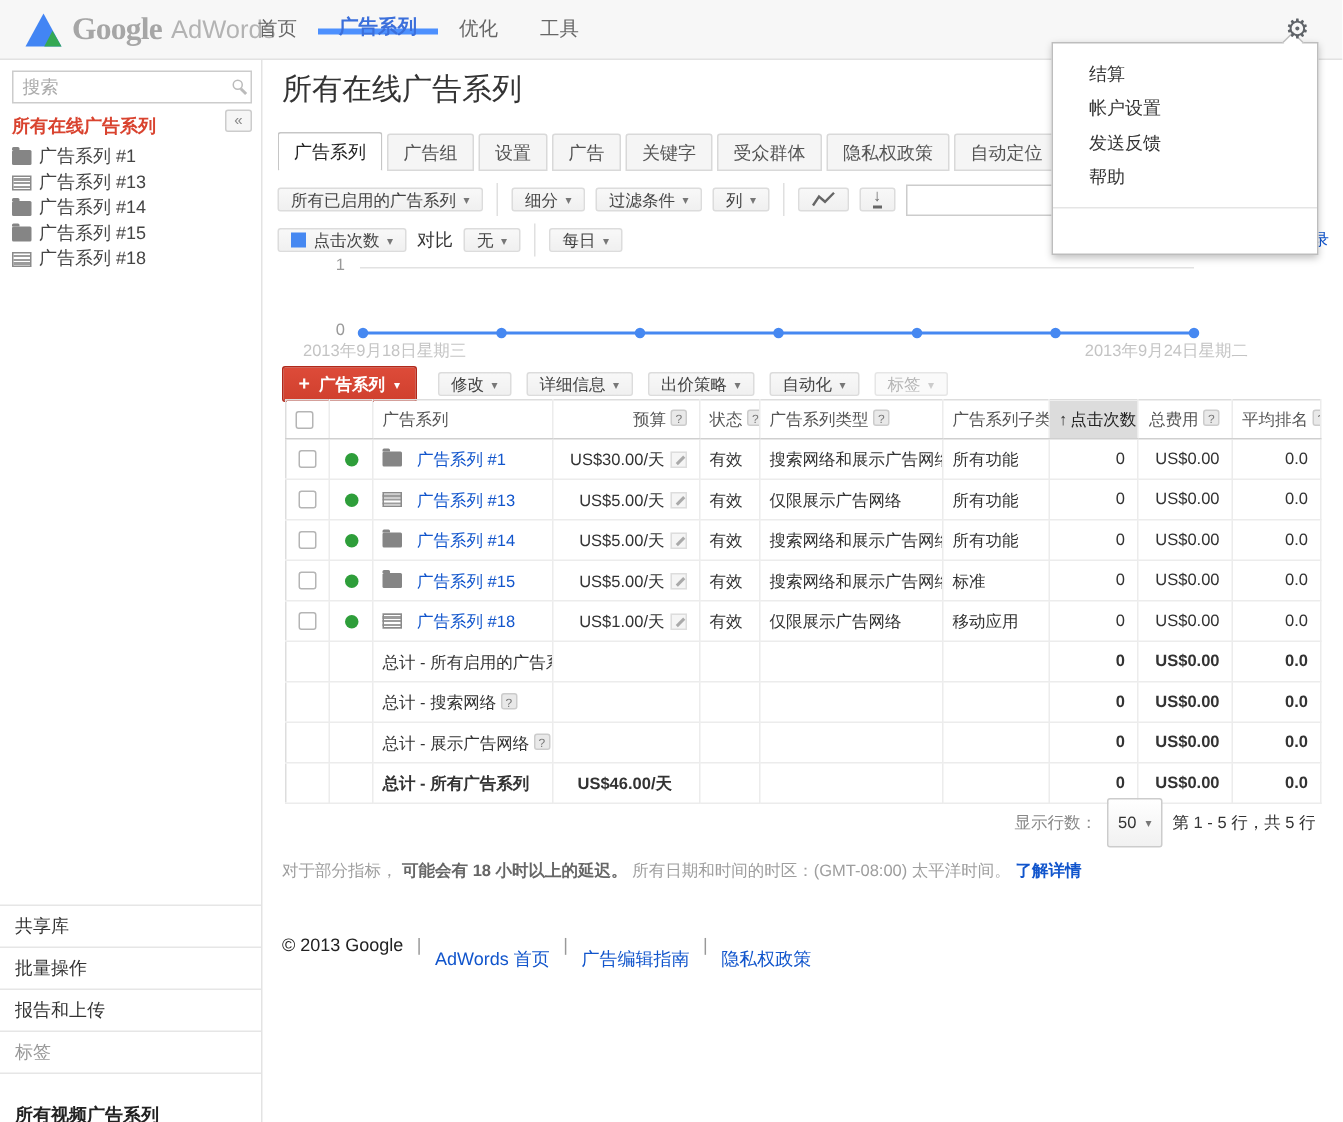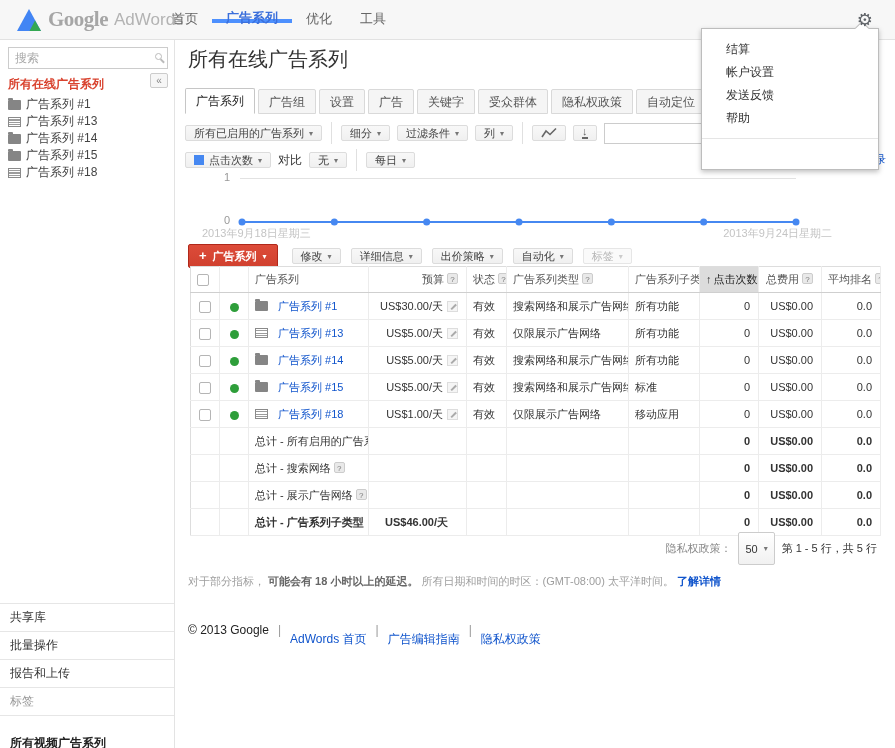--- a/index.html
+++ b/index.html
@@ -509,34 +509,34 @@
           <td></td>
           <td></td>
           <td></td>
       <td class="num"><span>0</span></td>
       <td class="num"><span>US$0.00</span></td>
       <td class="num"><span>0.0</span></td>
     </tr>
     <tr class="grand">
       <td></td>
           <td></td>
-      <td><span>总计 - 广告系列子类型</span></td>
+      <td><span>总计 - 所有广告系列</span></td>
       <td class="num" style="padding-right:18px"><span>US$46.00/天</span></td>
       <td></td>
           <td></td>
           <td></td>
       <td class="num"><span>0</span></td>
       <td class="num"><span>US$0.00</span></td>
       <td class="num"><span>0.0</span></td>
     </tr>
   </tbody>
     </table>
 
   <div id="pagination">
-    <span class="pg-label">隐私权政策：</span>
+    <span class="pg-label">显示行数：</span>
     <span class="pg-select">
       <span>50</span>
         <span class="caret">▾</span>
     </span>
     <span class="pg-range">第 1 - 5 行，共 5 行</span>
   </div>
 
   <div id="notes">
     <div>
       <span>对于部分指标，</span>

